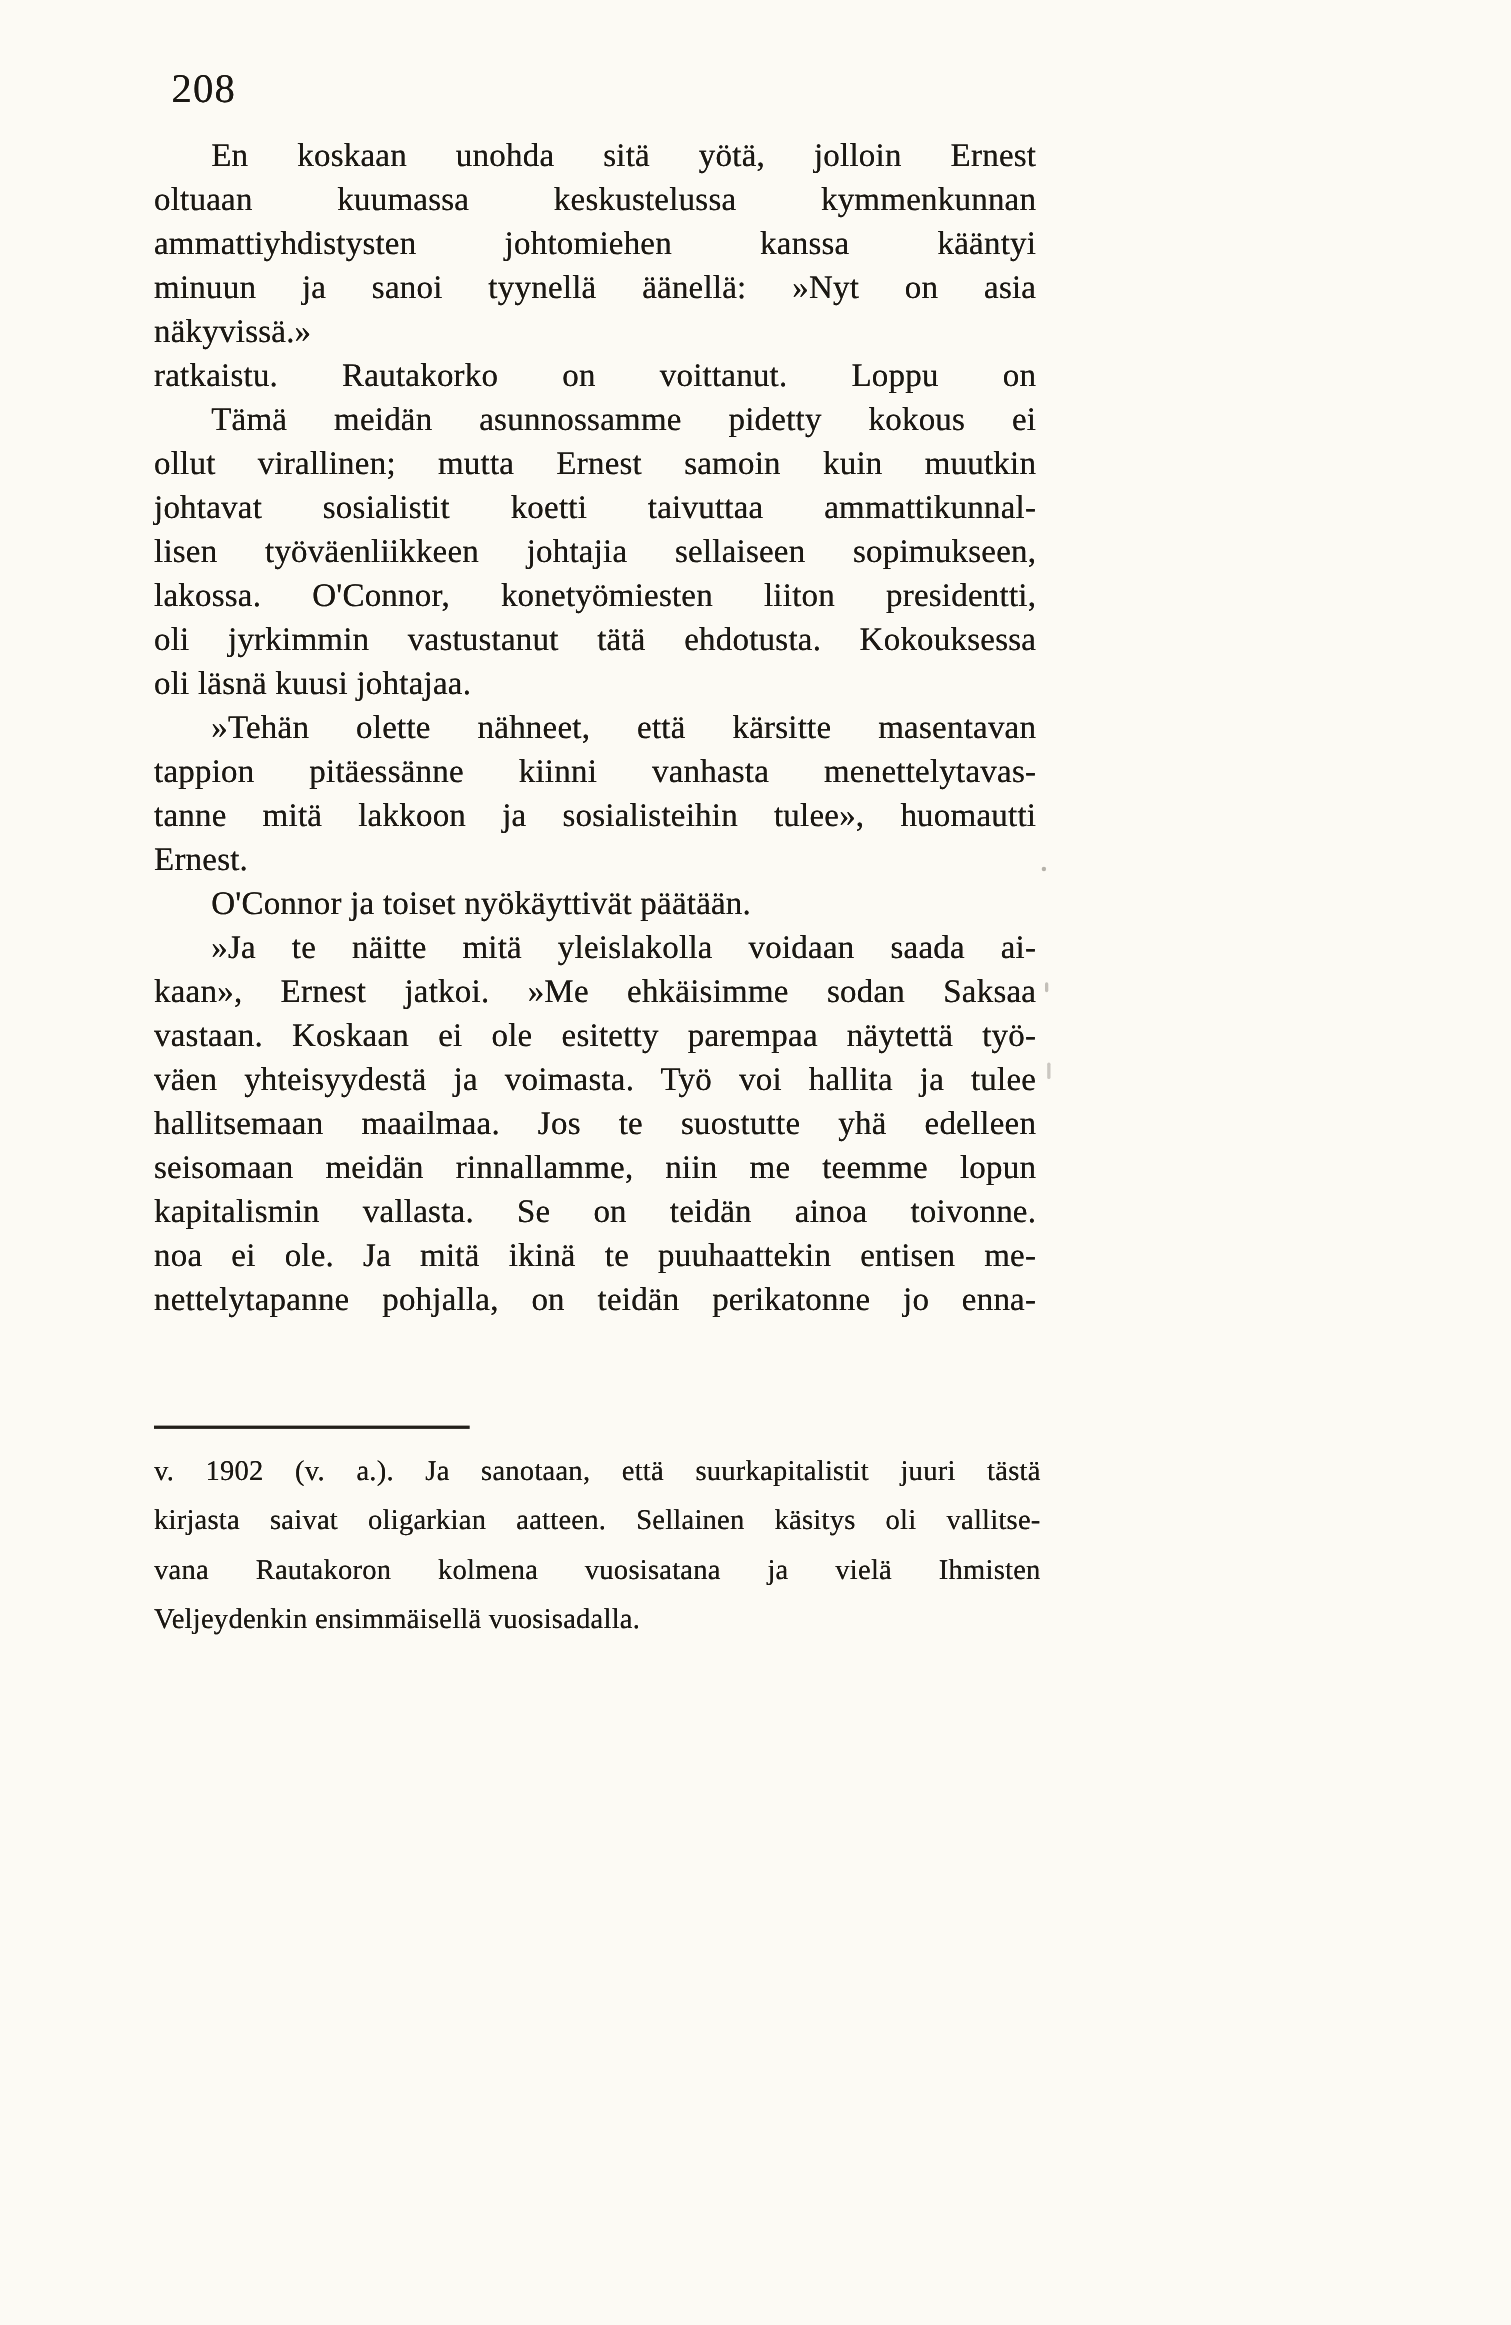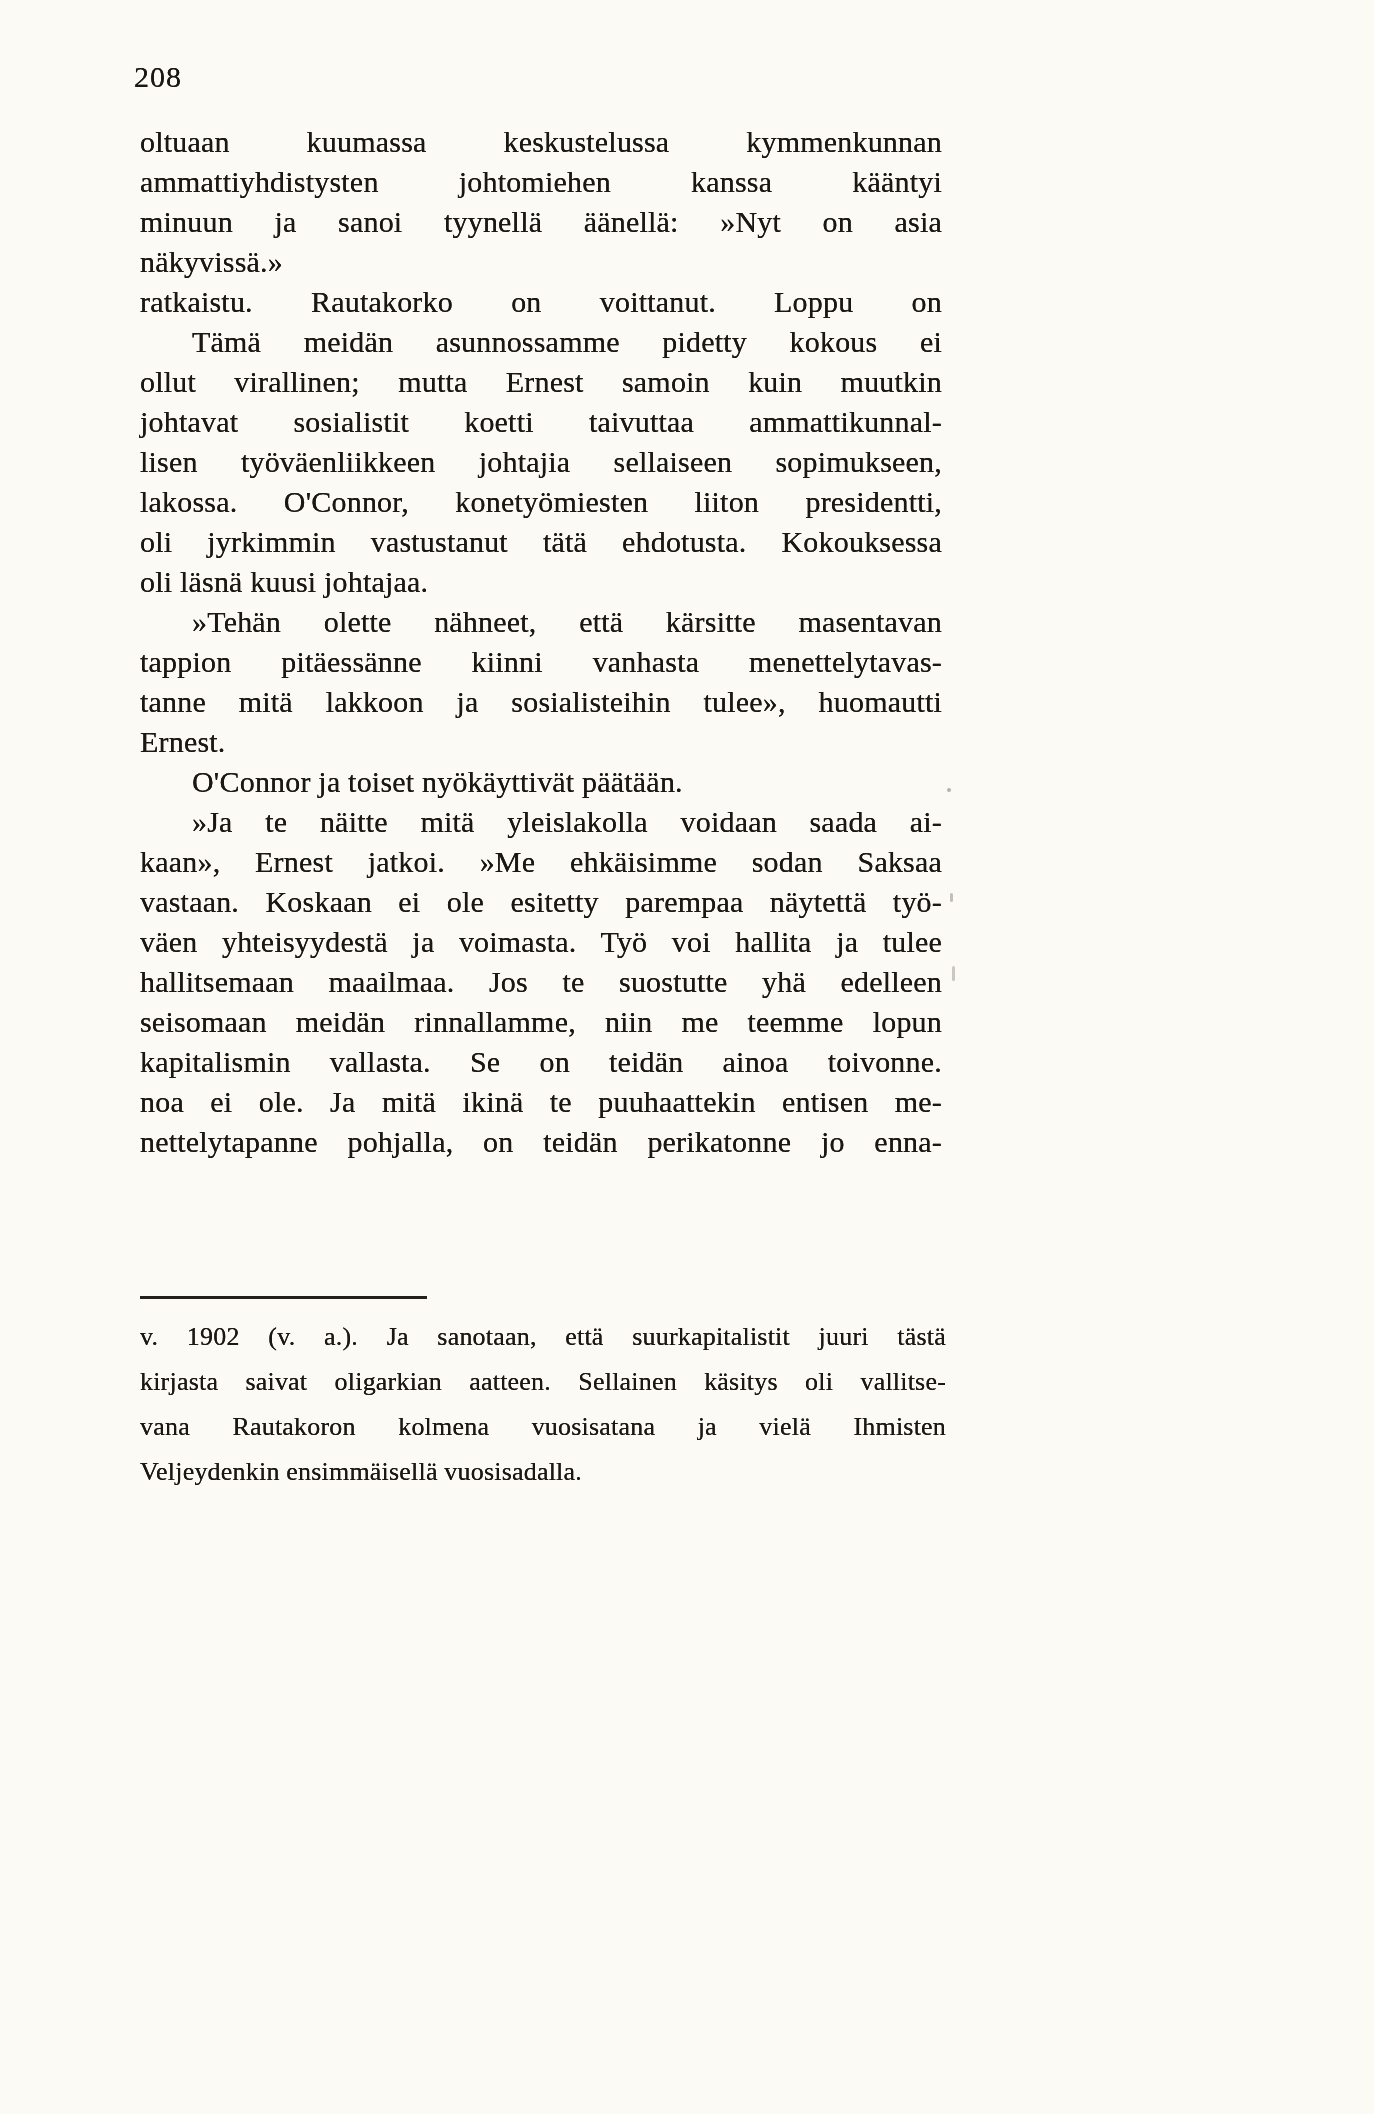--- a/index.html
+++ b/index.html
@@ -9,23 +9,23 @@
     width: 1374px;
     height: 2114px;
     margin: 0 auto;
     background: #fcfaf4;
     color: #1b1813;
     font-family: "Liberation Serif", "DejaVu Serif", serif;
     overflow: hidden;
   }
   .page-number {
     position: absolute;
-    left: 134px;
+    left: 156px;
     top: 60px;
-    font-size: 30px;
+    font-size: 37px;
     letter-spacing: 1px;
     text-shadow: 0 0 0.4px currentColor;
     font-family: Liberation Serif, serif;
   }
   .body-text {
     position: absolute;
     left: 140px;
     top: 122px;
     width: 802px;
     font-size: 30px;
@@ -67,20 +67,21 @@
   .speck-3 { left: 952px; top: 966px; width: 3px; height: 15px; border-radius: 2px; opacity: 0.28; }
 </style>
 </head>
 <body>
 
 <div class="page">
   <div class="page-number">208</div>
 
   <div class="body-text">
       <div>
+        <div class="line indent">En koskaan unohda sitä yötä, jolloin Ernest</div>
         <div class="line">oltuaan kuumassa keskustelussa kymmenkunnan</div>
         <div class="line">ammattiyhdistysten johtomiehen kanssa kääntyi</div>
         <div class="line">minuun ja sanoi tyynellä äänellä: »Nyt on asia</div>
         <div class="line flush-left">näkyvissä.»</div>
         <div class="line">ratkaistu. Rautakorko on voittanut. Loppu on</div>
       </div>
       <div>
         <div class="line indent">Tämä meidän asunnossamme pidetty kokous ei</div>
         <div class="line">ollut virallinen; mutta Ernest samoin kuin muutkin</div>
         <div class="line">johtavat sosialistit koetti taivuttaa ammattikunnal-</div>

